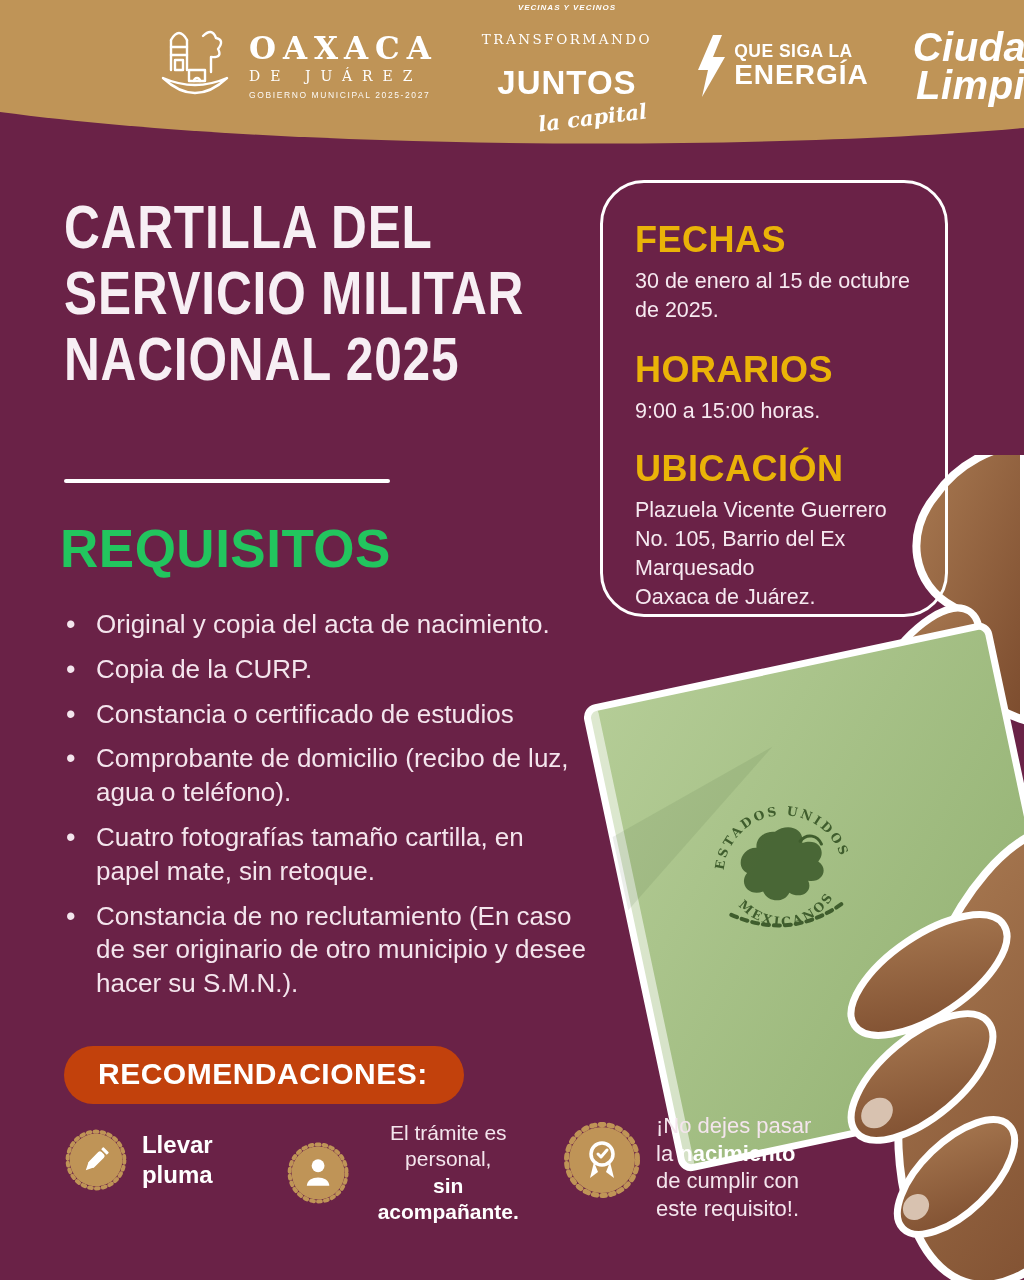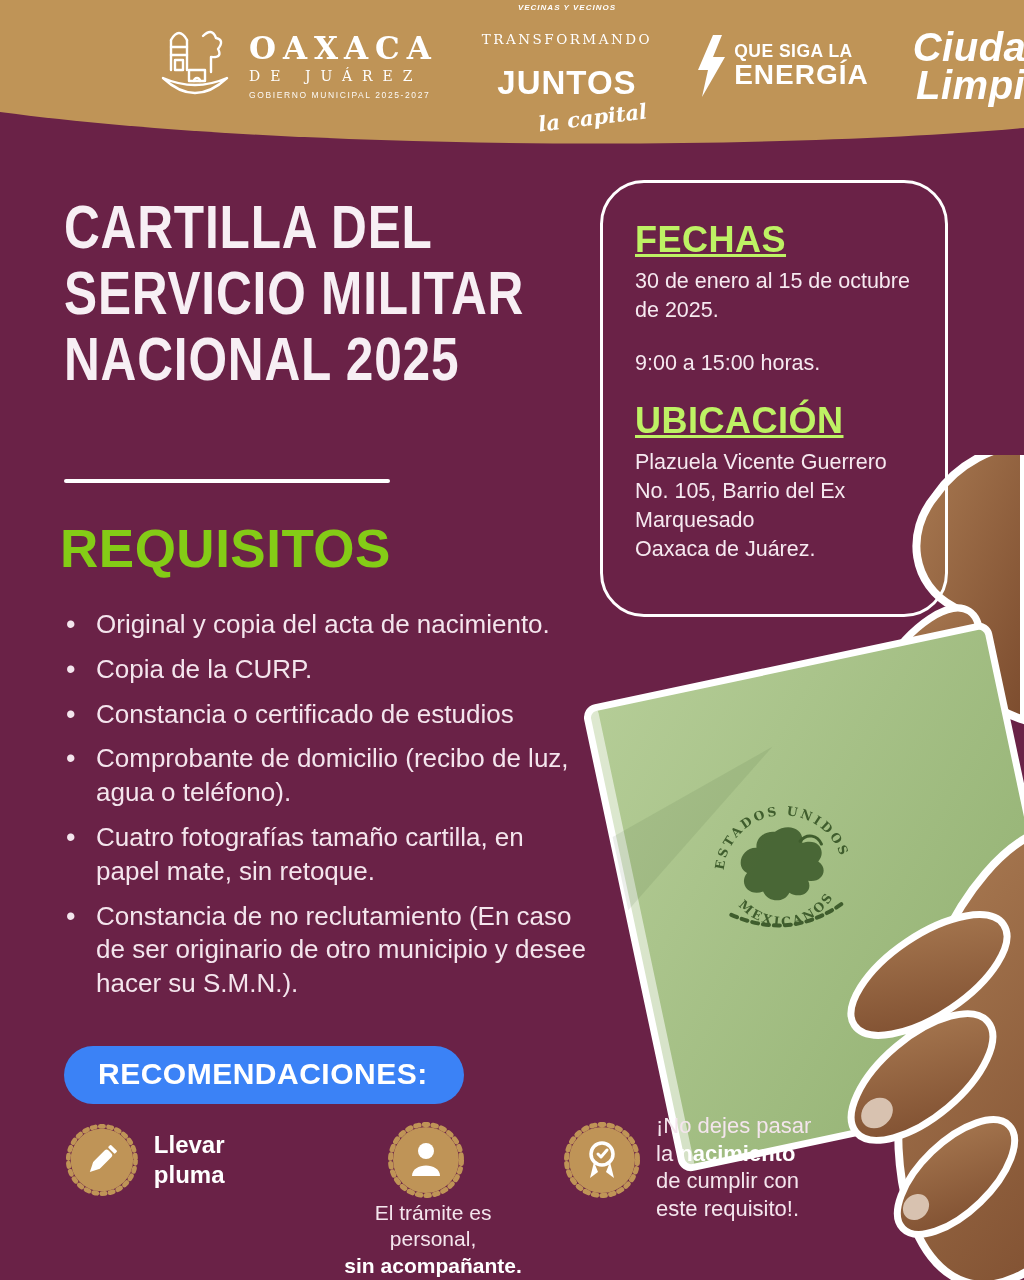--- a/index.html
+++ b/index.html
@@ -38,50 +38,50 @@
   
   .title-block { position:absolute; left:64px; top:194px; width:600px; }
   .title-line {
     font-size:62px; font-weight:800; color:#f7eff4; line-height:66px;
     letter-spacing:1px; transform:scaleX(.8); transform-origin:left center; white-space:nowrap;
   }
   .subtitle { position:absolute; left:64px; top:434px; font-size:25px; font-weight:800; letter-spacing:.3px; white-space:nowrap; }
   .subtitle .gold { color:#c0985c; }
   .subtitle-underline { position:absolute; left:64px; top:479px; width:326px; height:4px; background:#fff; border-radius:2px; }
 
-  .requisitos-title { position:absolute; left:60px; top:518px; font-size:53px; font-weight:800; color:#84cc16; letter-spacing:.5px; }
+  .requisitos-title { position:absolute; left:60px; top:518px; font-size:53px; font-weight:800; color:#22c55e; letter-spacing:.5px; }
   .requisitos-list { position:absolute; left:60px; top:608px; width:528px; list-style:none; }
   .requisitos-list li {
     position:relative; padding-left:36px; font-size:26px; color:#f4e5ed; line-height:1.3; margin-bottom:11px;
   }
   .requisitos-list li::before {
     content:"•"; position:absolute; left:6px; top:-1px; font-size:27px; color:#f4e5ed;
   }
 
   
   .info-box {
     position:absolute; left:600px; top:180px; width:348px; height:437px;
     border:3.5px solid #ffffff; border-radius:44px; padding:36px 26px 0 32px; z-index:5;
   }
-  .info-heading { color:#bef264; font-size:36px; font-weight:800; letter-spacing:.5px;text-decoration:underline; }
+  .info-heading { color:#eab308; font-size:36px; font-weight:800; letter-spacing:.5px; }
   .info-text { color:#f6e9f0; font-size:21.5px; line-height:1.35; margin-top:6px; }
   .gap-a { margin-bottom:24px; }
   .gap-b { margin-bottom:22px; }
 
   
   .reco-pill {
-    position:absolute; left:64px; top:1046px; background:#3b82f6; color:#fff;
+    position:absolute; left:64px; top:1046px; background:#c2410c; color:#fff;
     font-size:30px; font-weight:800; letter-spacing:.5px;
     padding:11px 36px 13px 34px; border-radius:34px; z-index:6;
   }
   .reco-row { position:absolute; left:64px; top:1120px; width:760px; display:flex; align-items:flex-start; z-index:6; }
   .reco-item { display:flex; align-items:center; }
   .reco-text { font-size:24px; line-height:1.25; color:#f4e5ed; margin-left:14px; }
   .reco-text .b { font-weight:800; color:#ffffff; }
-  .ri-2 { margin-left:26px;flex-direction:column; }
+  .ri-2 { margin-left:26px; }
   .ri-2 .reco-text { text-align:center; font-size:21px; }
   .ri-3 { margin-left:30px; align-items:flex-start; }
   .ri-3 .reco-text { font-size:22px; width:168px; margin-top:-8px; }
 
   
   .photo-svg { position:absolute; right:0; top:455px; z-index:4; }
   .seal-text { font-family:"DejaVu Serif","Liberation Serif",serif; font-size:12.5px; font-weight:700; fill:#3f5d2d; letter-spacing:2.5px; }
 </style>
 </head>
 <body>
@@ -190,20 +190,21 @@
   </div>
 
   <div class="subtitle-underline"></div>
 
   <div class="info-box">
     <div class="info-heading">FECHAS</div>
     <div class="info-text gap-a">
       <div>30 de enero al 15 de octubre</div>
       <div>de 2025.</div>
     </div>
+    <div class="info-heading">HORARIOS</div>
     <div class="info-text gap-b">9:00 a 15:00  horas.</div>
     <div class="info-heading">UBICACIÓN</div>
     <div class="info-text">
       <div>Plazuela Vicente Guerrero</div>
       <div>No. 105, Barrio del Ex</div>
       <div>Marquesado</div>
       <div>Oaxaca de Juárez.</div>
     </div>
   </div>
 

